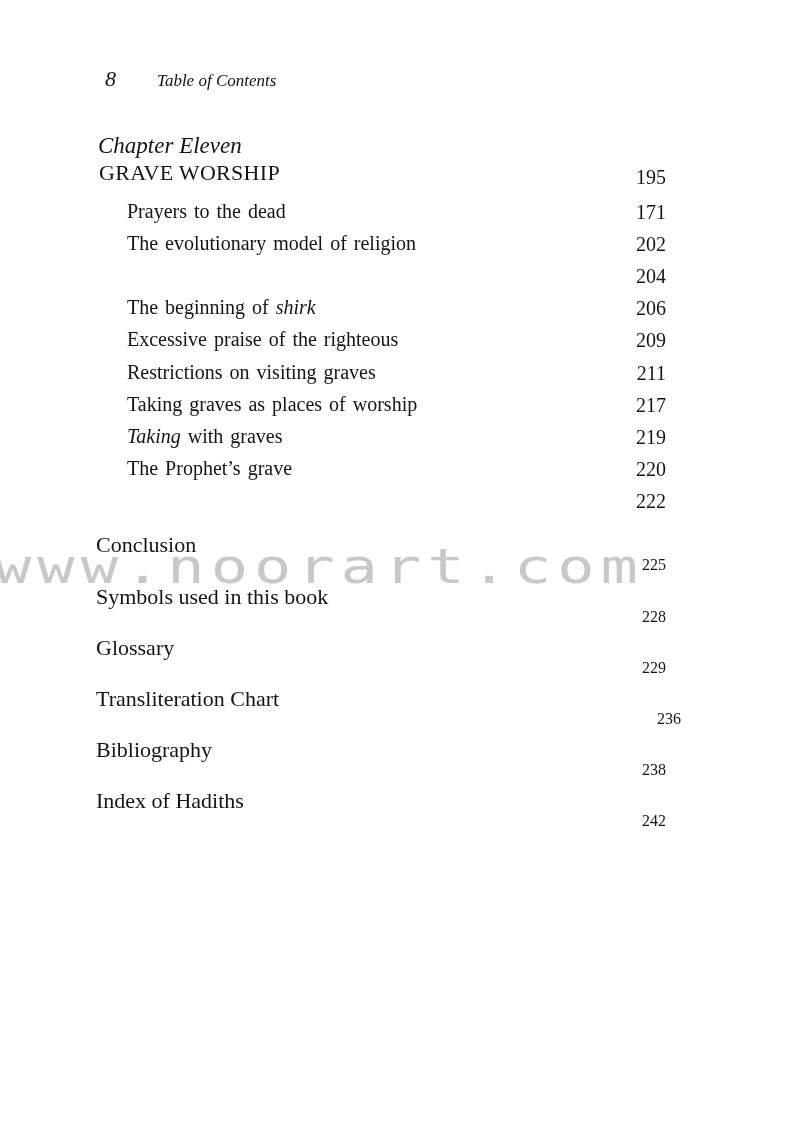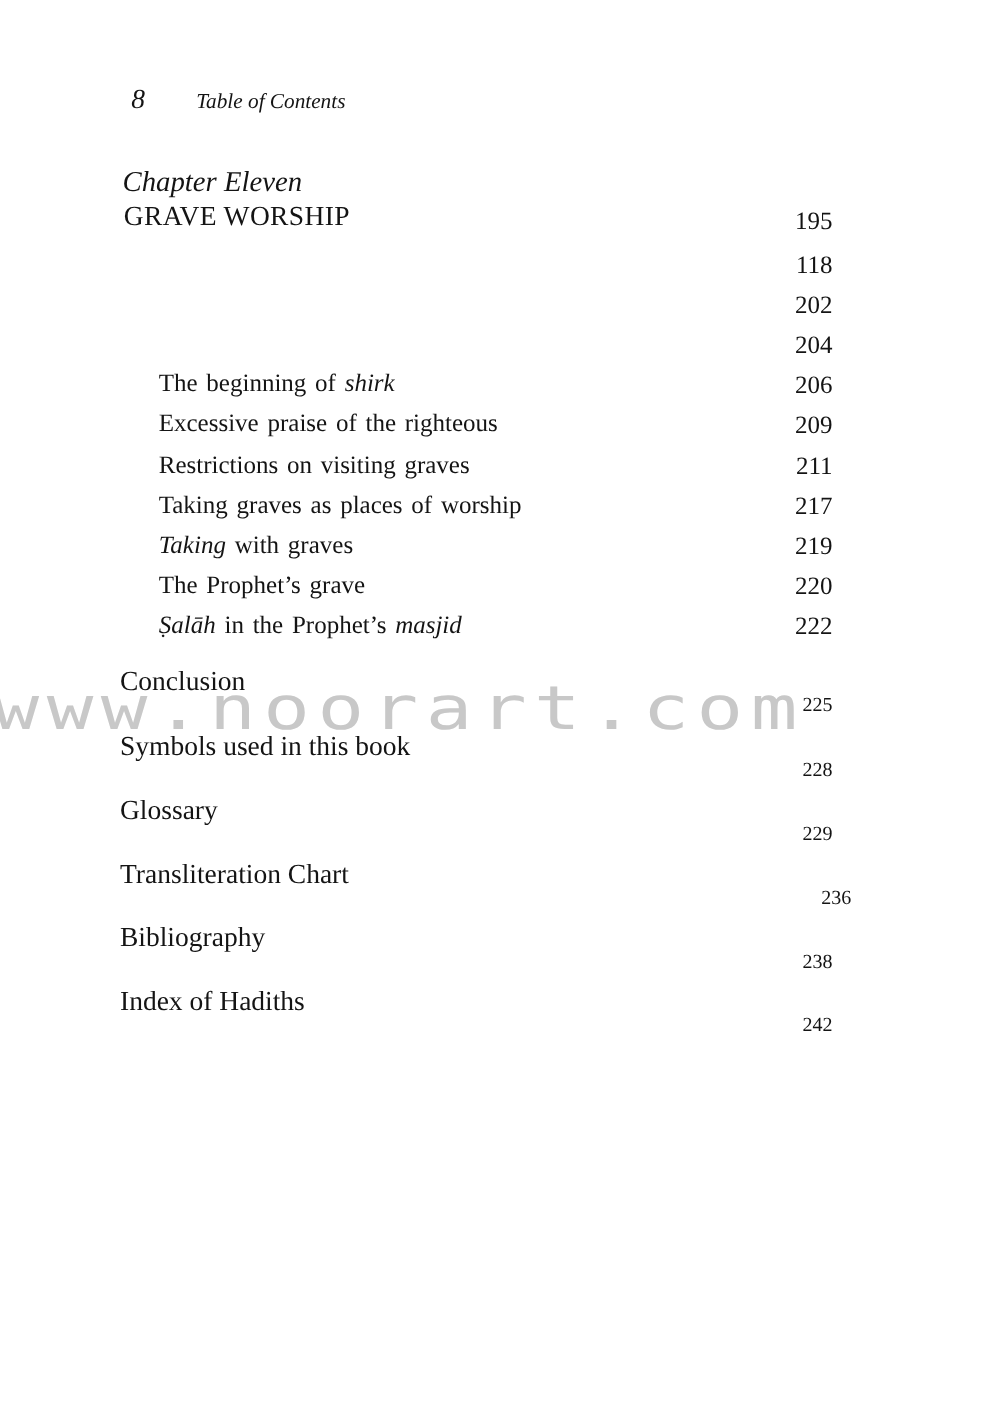--- a/index.html
+++ b/index.html
@@ -113,23 +113,25 @@
   </div>
 
   <div class="chapter-label">Chapter Eleven</div>
 
   <div class="row chapter-title" style="top:160px;">
     <span class="label">GRAVE WORSHIP</span>
     <span class="page">195</span>
   </div>
 
   <div class="row sub" style="top:200px;">
-    <span class="page">118</span>
+    <span class="label"><i></i><span>Prayers to the dead</span><i></i></span>
+    <span class="page">171</span>
   </div>
   <div class="row sub" style="top:232px;">
+    <span class="label"><i></i><span>The evolutionary model of religion</span><i></i></span>
     <span class="page">202</span>
   </div>
   <div class="row sub" style="top:264px;">
     <span class="page">204</span>
   </div>
   <div class="row sub" style="top:296px;">
     <span class="label"><i></i><span>The beginning of </span><i>shirk</i></span>
     <span class="page">206</span>
   </div>
   <div class="row sub" style="top:328px;">
@@ -146,21 +148,20 @@
   </div>
   <div class="row sub" style="top:425px;">
     <span class="label"><i>Taking</i><span> with graves</span><i></i></span>
     <span class="page">219</span>
   </div>
   <div class="row sub" style="top:457px;">
     <span class="label"><i></i><span>The Prophet’s grave</span><i></i></span>
     <span class="page">220</span>
   </div>
   <div class="row sub" style="top:489px;">
-    <span class="label"><i>Ṣalāh</i><span> in the Prophet’s </span><i>masjid</i></span>
     <span class="page">222</span>
   </div>
 
   <div class="row major" style="top:532px;">
     <span class="label">Conclusion</span>
     <span class="page">225</span>
   </div>
   <div class="row major" style="top:584px;">
     <span class="label">Symbols used in this book</span>
     <span class="page">228</span>

